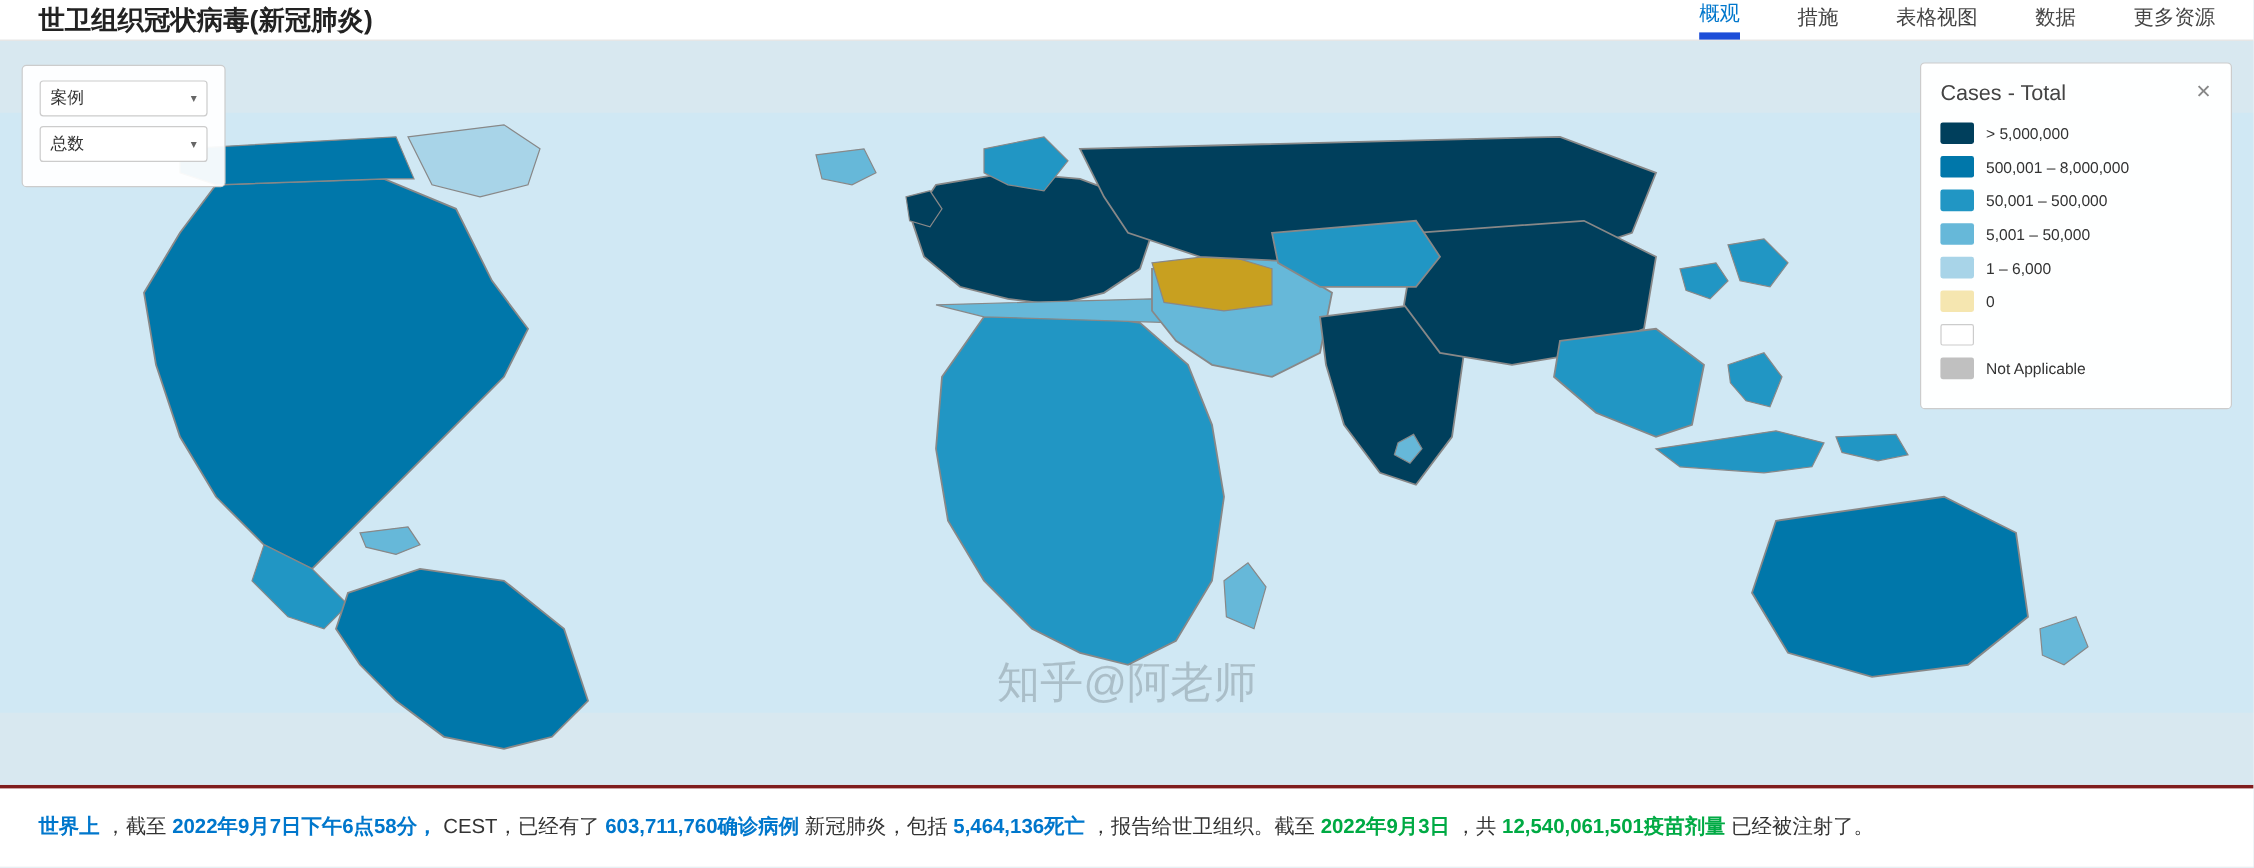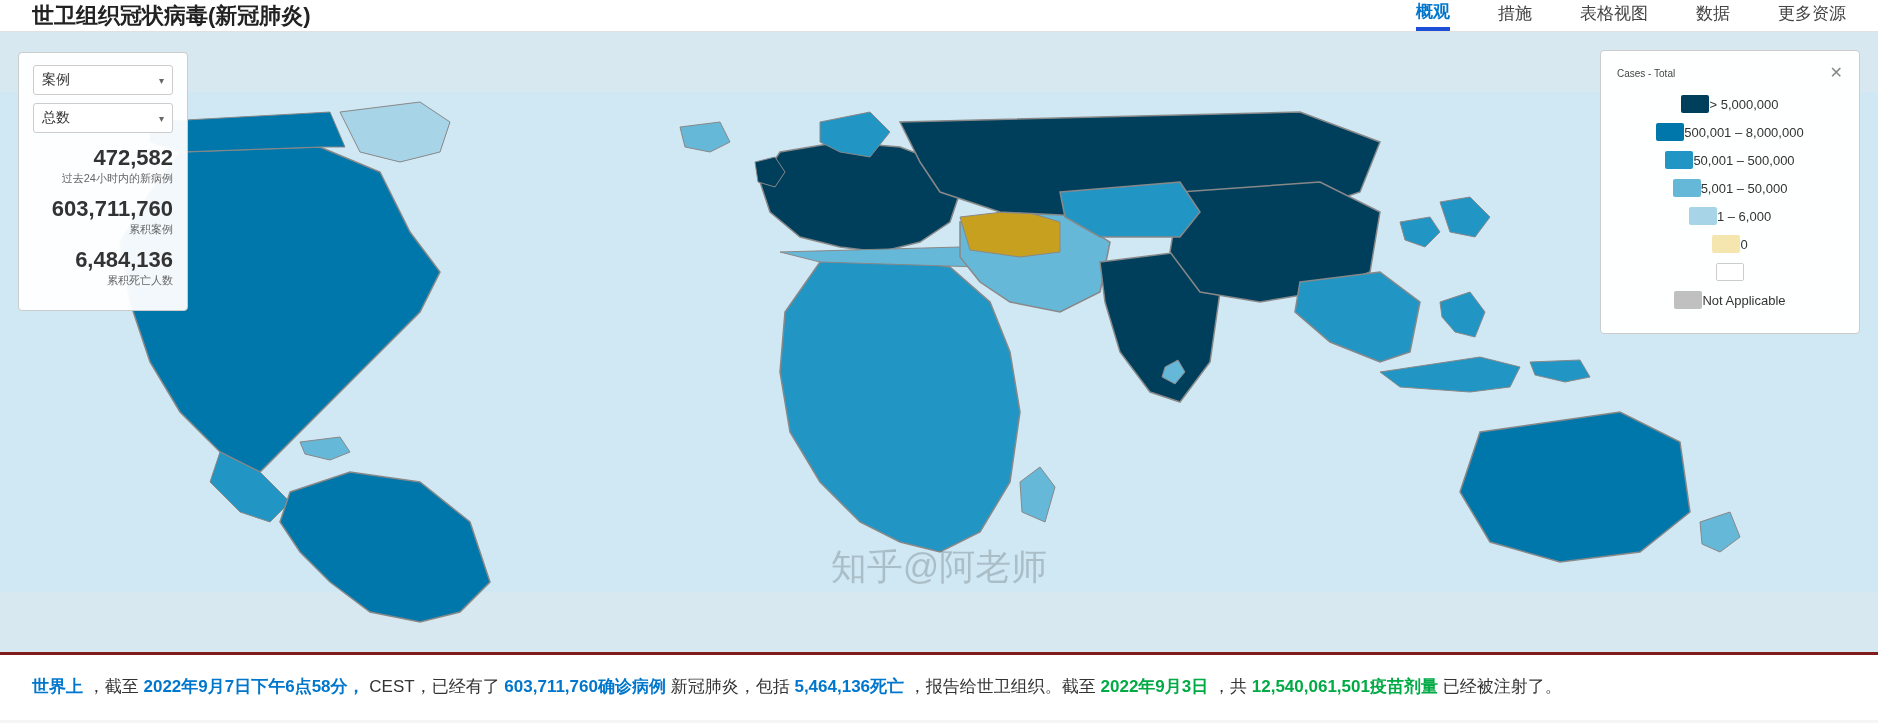--- a/index.html
+++ b/index.html
@@ -34,22 +34,22 @@
     }
     .nav-item {
       font-size: 17px;
       color: #444;
       cursor: pointer;
       padding-bottom: 4px;
       white-space: nowrap;
     }
     .nav-item.active {
       color: #0077cc;
-      border-bottom: 4px solid #1d4ed8;
-      font-weight: 700;
+      border-bottom: 6px solid #1d4ed8;
+      font-weight: 400;
     }
 
     
     .map-section {
       position: relative;
       width: 100%;
       height: 620px;
       background: #d8e8f0;
       overflow: hidden;
     }
@@ -118,36 +118,35 @@
       width: 260px;
       z-index: 5;
     }
     .legend-header {
       display: flex;
       justify-content: space-between;
       align-items: center;
       margin-bottom: 14px;
     }
     .legend-title {
-      font-size: 10px;
+      font-size: 18px;
       color: #444;
       text-align: center;
     }
     .legend-close {
       font-size: 16px;
       color: #888;
       cursor: pointer;
       line-height: 1;
     }
     .legend-item {
       display: flex;
       align-items: center;
       margin-bottom: 10px;
-      gap: 0;
-      justify-content: center;
+      gap: 10px;
     }
     .legend-color {
       width: 28px;
       height: 18px;
       border-radius: 2px;
       flex-shrink: 0;
     }
     .legend-text {
       font-size: 13px;
       color: #333;
@@ -258,28 +257,20 @@
 
   
   <div class="left-panel">
     <div class="dropdown">
       <span>案例</span>
       <span class="dropdown-arrow">▾</span>
     </div>
     <div class="dropdown">
       <span>总数</span>
       <span class="dropdown-arrow">▾</span>
-    </div>
-    <div class="stats-block">
-      <span class="stat-value">472,582</span>
-      <span class="stat-label">过去24小时内的新病例</span>
-      <span class="stat-value">603,711,760</span>
-      <span class="stat-label">累积案例</span>
-      <span class="stat-value">6,484,136</span>
-      <span class="stat-label">累积死亡人数</span>
     </div>
   </div>
 
   
   <div class="legend-panel">
     <div class="legend-header">
       <span class="legend-title">Cases - Total</span>
       <span class="legend-close">✕</span>
     </div>
 

